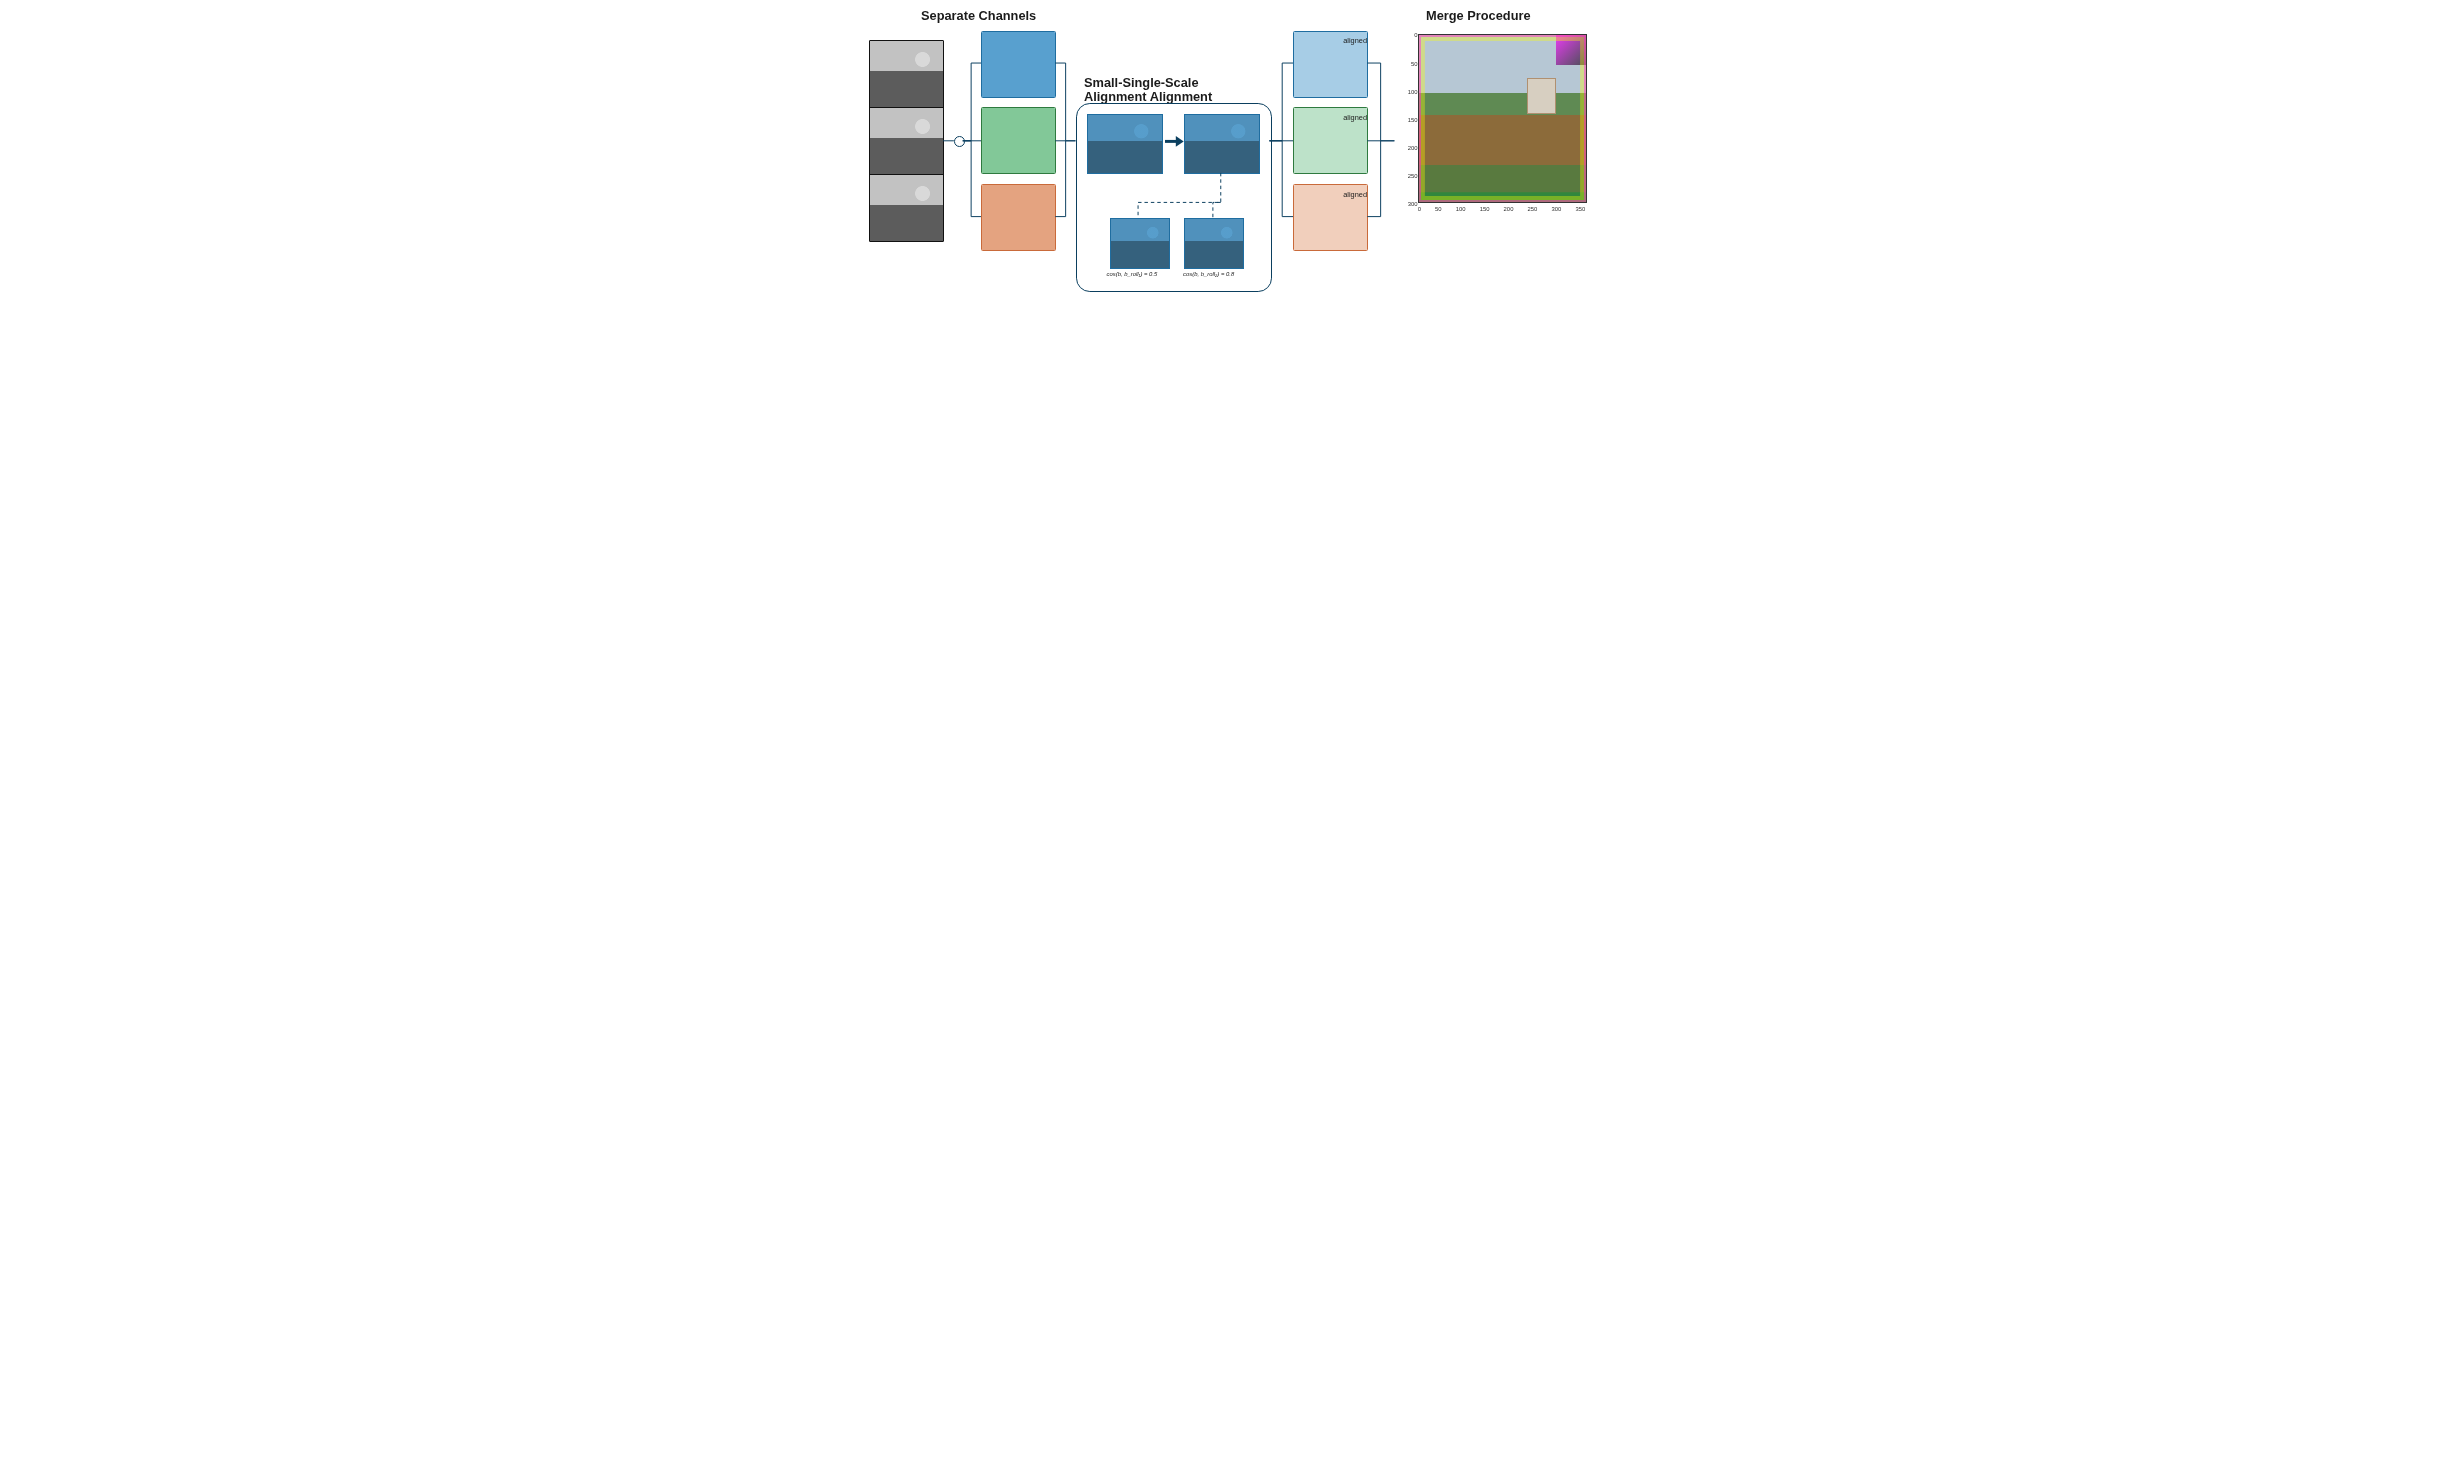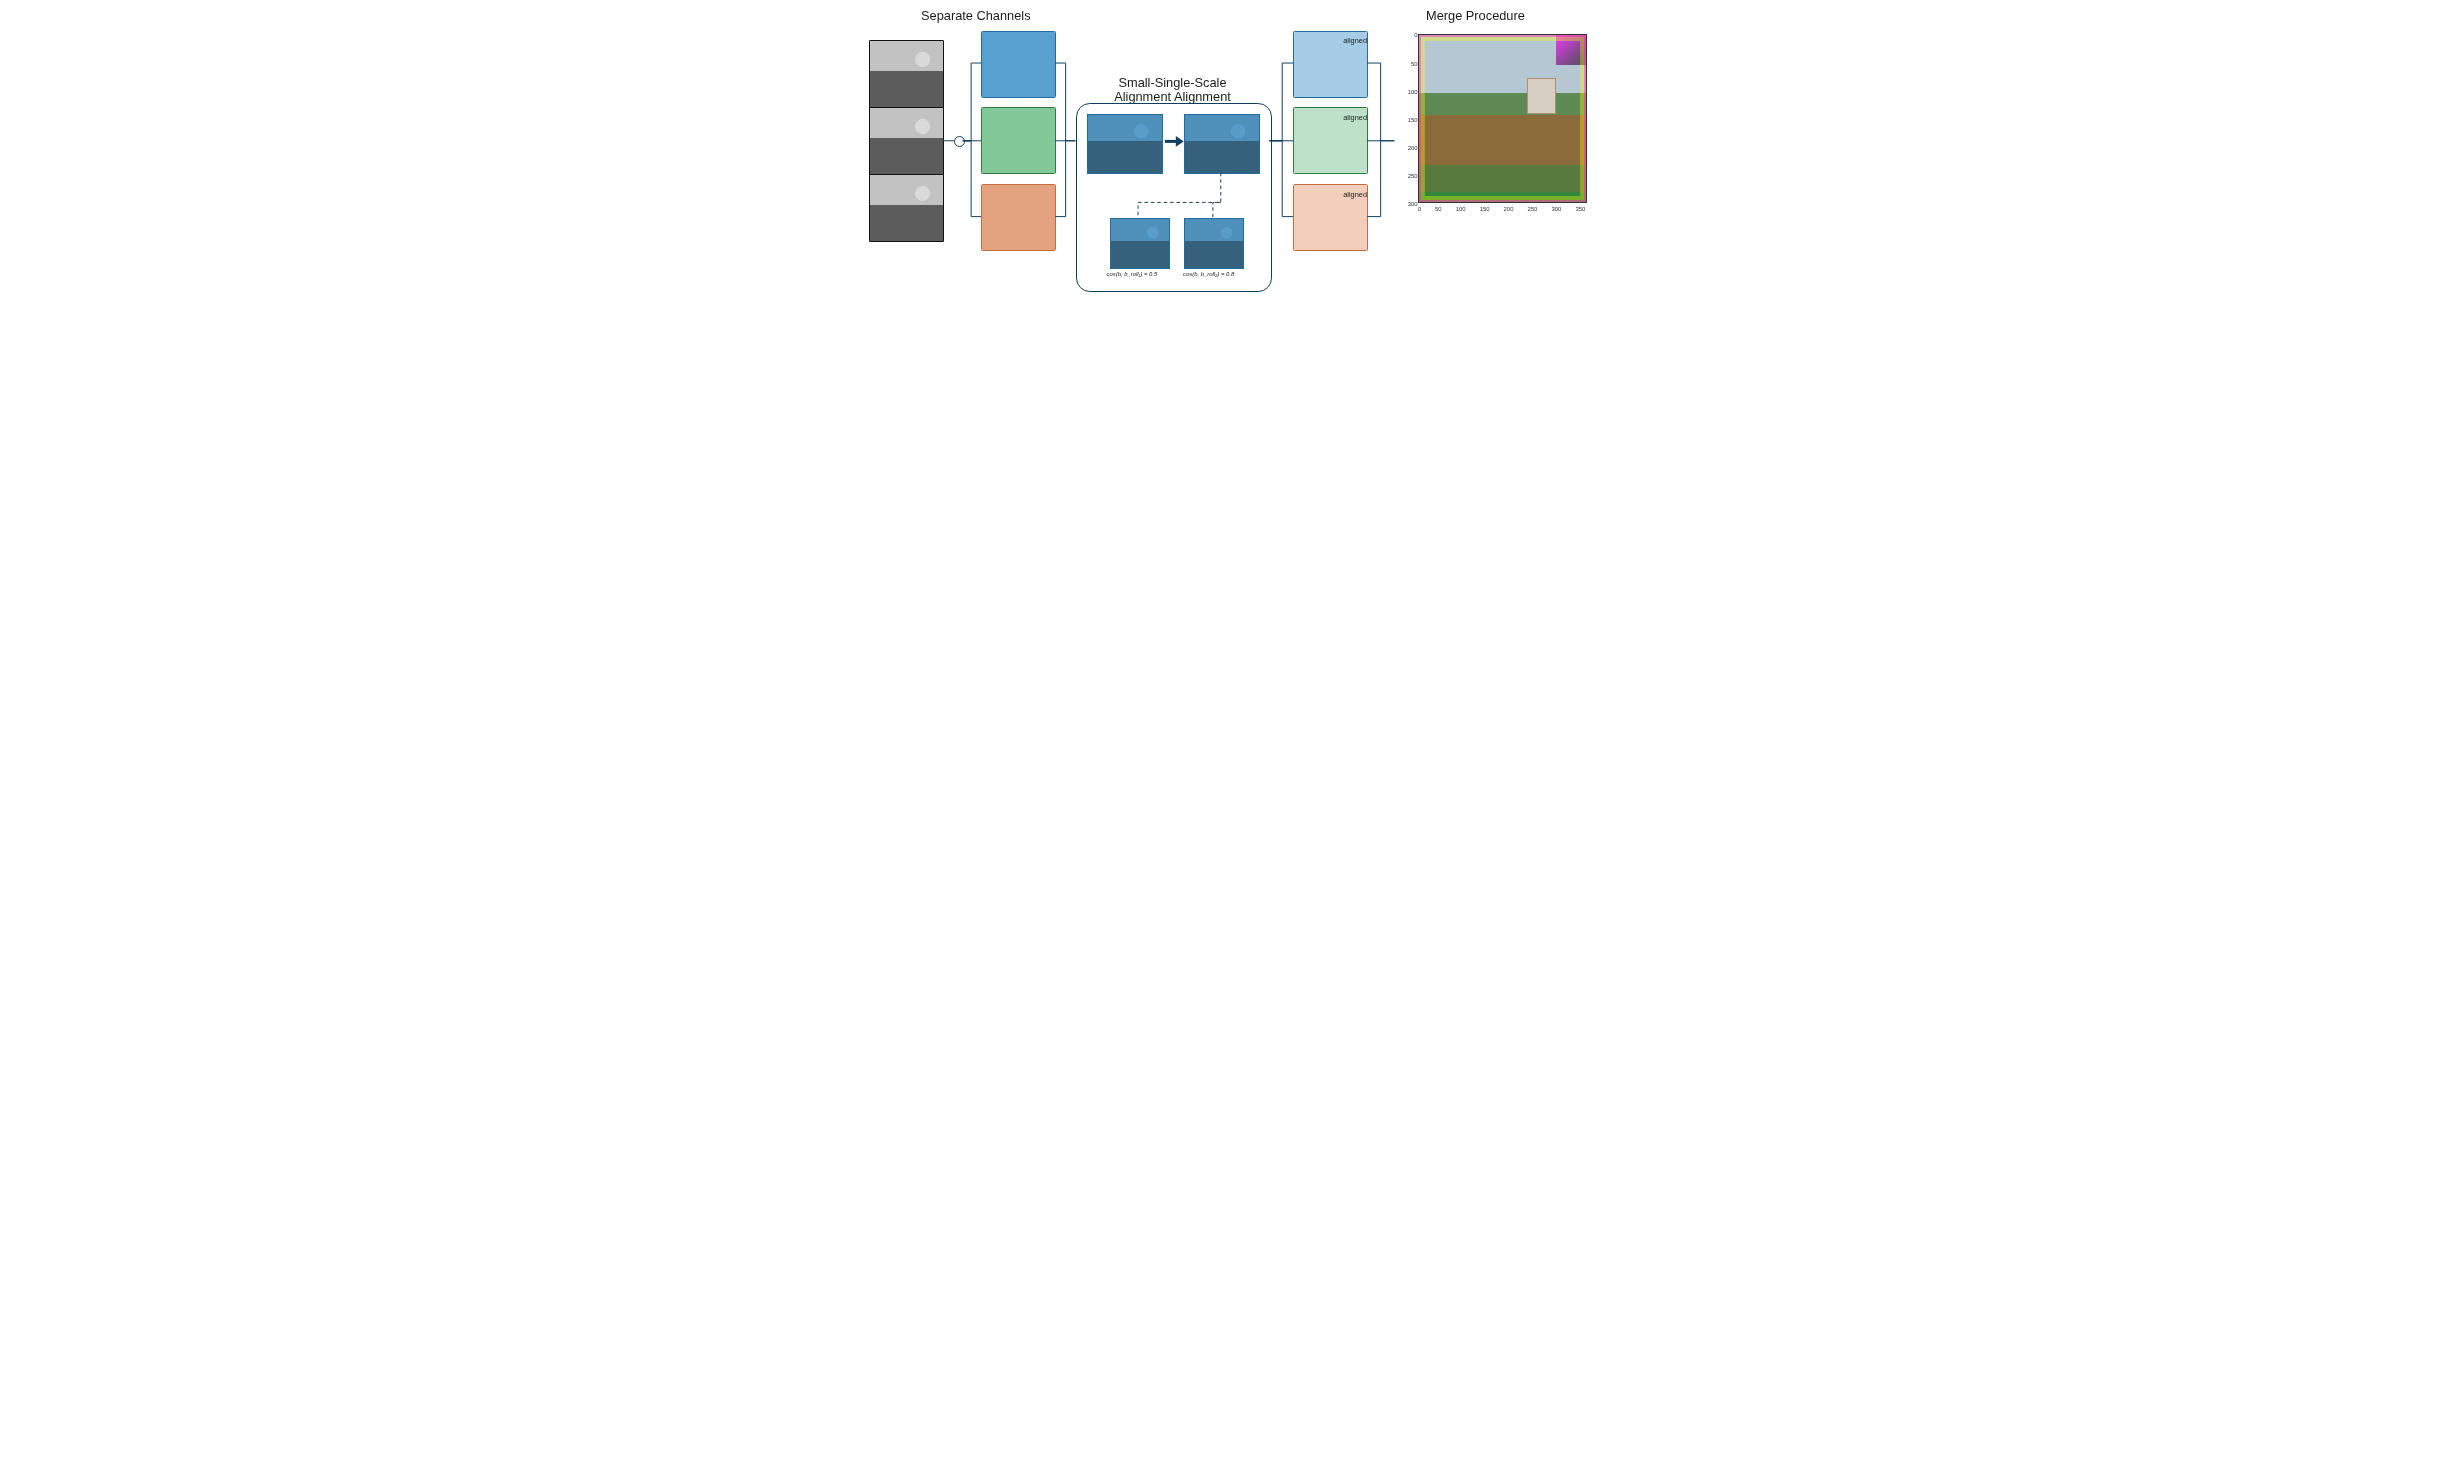--- a/index.html
+++ b/index.html
@@ -11,24 +11,24 @@
   }
   .canvas {
     position: relative;
     width: 756px;
     height: 320px;
     margin: 0 auto;
   }
   .title {
     position: absolute;
     font-size: 12.8px;
-    font-weight: 400;
+    font-weight: 700;
     white-space: nowrap;
   }
-  .title.center { text-align: center; }
+  .title.center { }
   
   .film {
     position: absolute;
     left: 15.8px;
     top: 40px;
     width: 73px;
     height: 200px;
     border: 1.5px solid #111;
     border-radius: 1px;
     display: flex;

